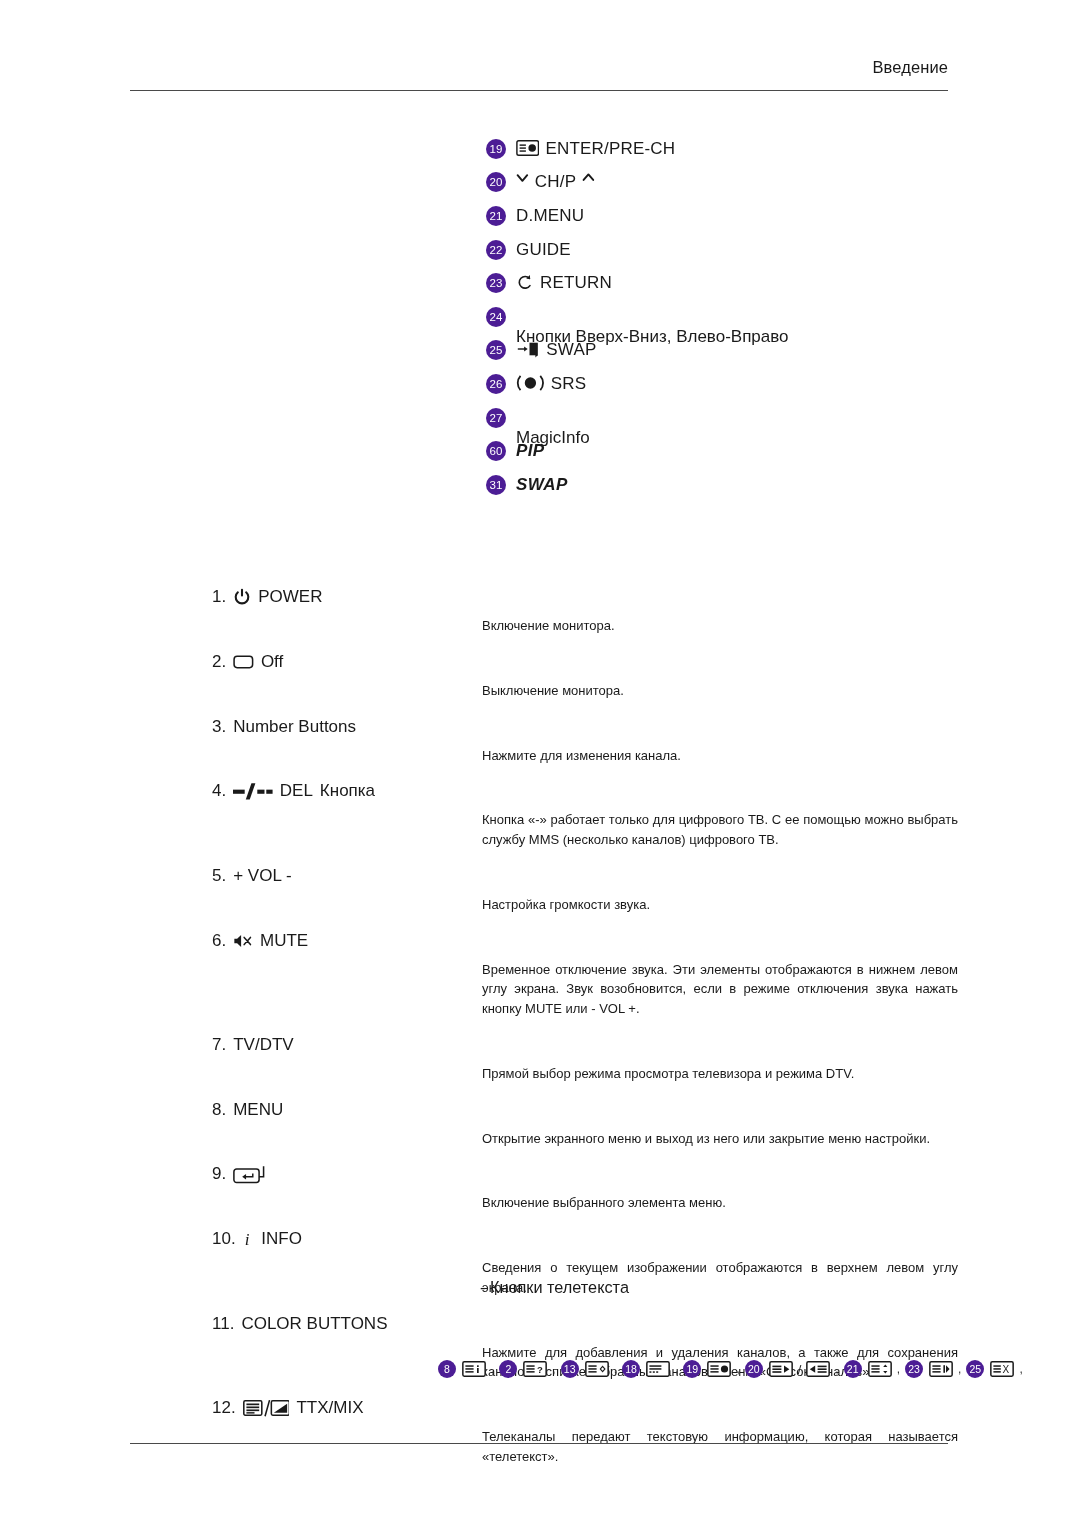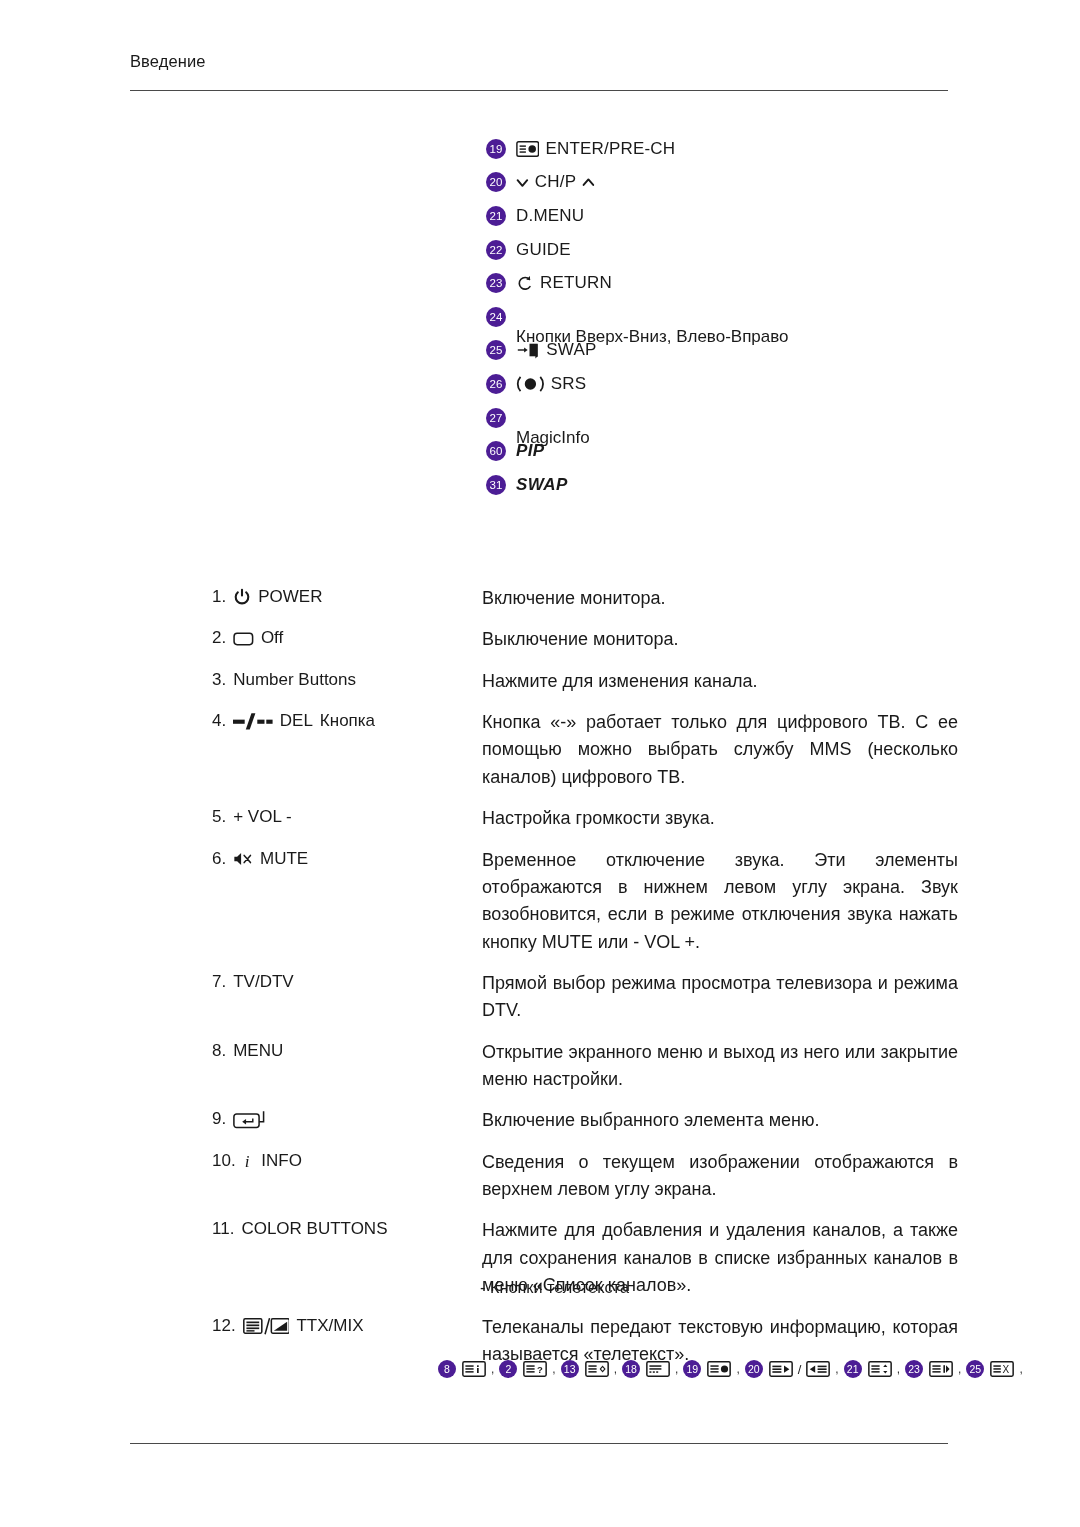--- a/index.html
+++ b/index.html
@@ -19,23 +19,23 @@
 
   .page {
     position: absolute;
     inset: 0;
   }
 
   
   .header {
     position: absolute;
     left: 130px;
-    top: 52px;
+    top: 58px;
     width: 818px;
-    text-align: left;
+    text-align: right;
   }
   .header-title {
     font-size: 16.5px;
     color: #1a1a1a;
     letter-spacing: 0.1px;
     display: block;
   }
   .rule {
     position: absolute;
     left: 130px;
@@ -68,21 +68,20 @@
     font-size: 11.5px;
     line-height: 20px;
     text-align: center;
     font-family: "Liberation Sans", sans-serif;
     margin-right: 10px;
   }
   .legend-text {
     font-size: 17px;
     white-space: nowrap;
     display: inline-flex;
-    align-items: center;
     gap: 6px;
   }
   .legend-text.caps { letter-spacing: 0.2px; }
   .legend-text.italic { font-style: italic; font-weight: bold; letter-spacing: 0.4px;}
   .legend-text.normal { letter-spacing: 0; margin-top: 40px; }
 
   
   .ico { display: inline-block; vertical-align: middle; line-height: 0; }
   .ico svg { display: block; }
 
@@ -103,25 +102,26 @@
     font-size: 17px;
     display: flex;
     align-items: center;
     gap: 7px;
     white-space: nowrap;
     line-height: 1.45;
   }
   .desc-label .num { display: inline-block; }
   .desc-body {
     flex: 1 1 auto;
-    font-size: 18px;
+    font-size: 13px;
     line-height: 1.52;
     text-align: justify;
     text-justify: inter-word;
     padding-right: 2px;
+    margin-top: 31px;
   }
   .desc-body p { margin: 0; }
 
   
   .ttx-note {
     position: absolute;
     left: 480px;
     top: 1278px;
     font-size: 16.3px;
   }

